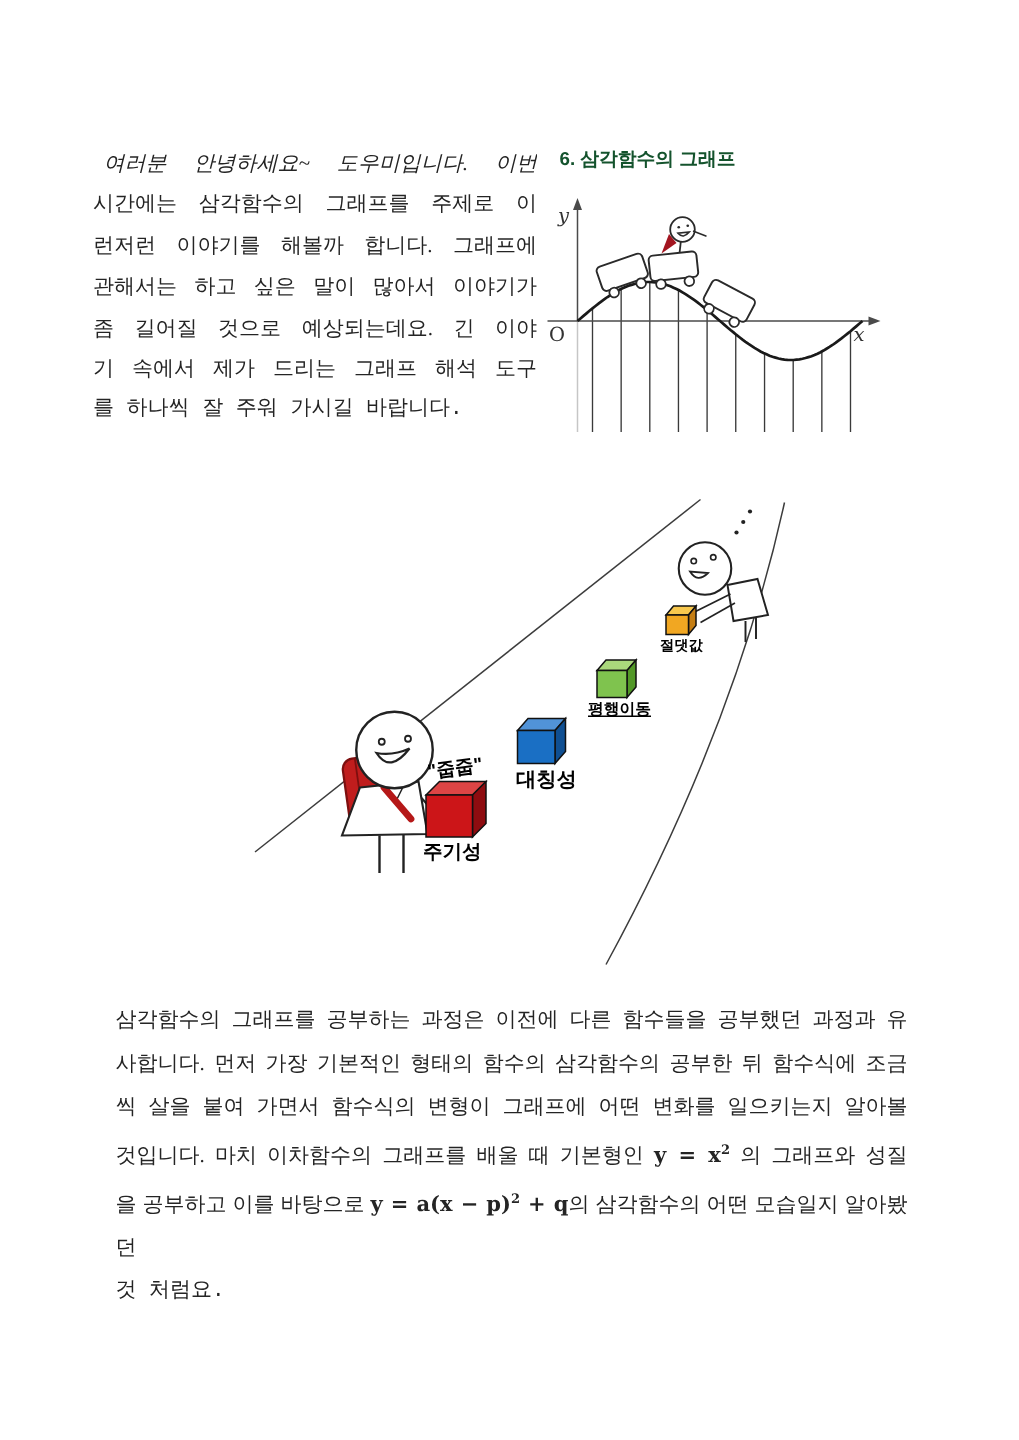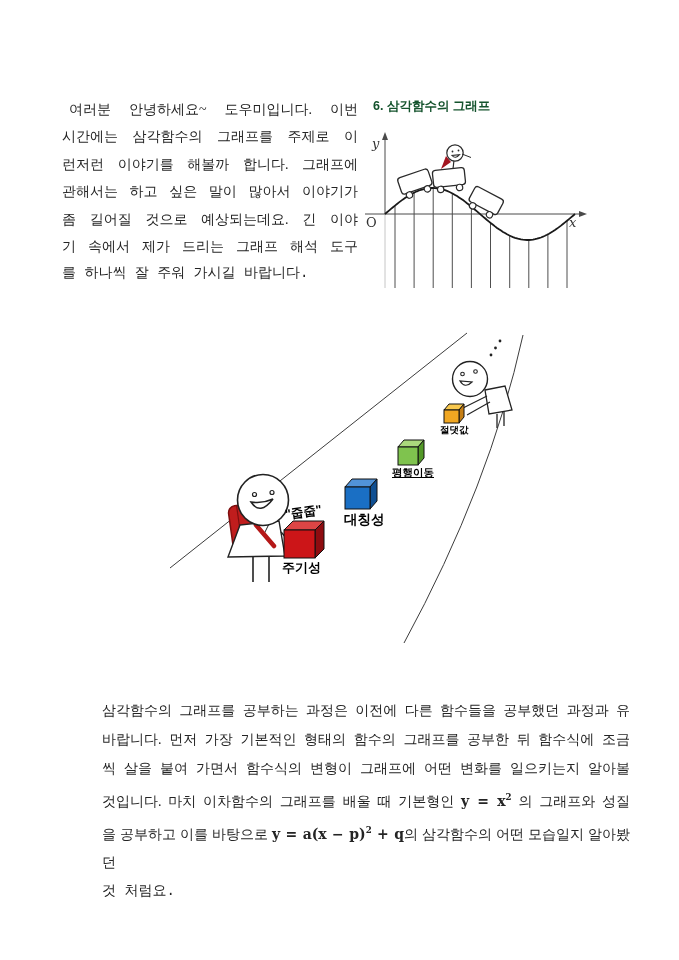--- a/index.html
+++ b/index.html
@@ -4,22 +4,22 @@
 <style>
   html,body{margin:0;padding:0;background:#e8e8e8;}
   .page{position:relative;width:679px;height:960px;background:#ffffff;overflow:hidden;
         font-family:"Liberation Serif","DejaVu Serif",serif;color:#242424;margin:0 auto;}
 
   
   .para{position:absolute;}
   .jline{text-align:justify;text-align-last:justify;overflow:hidden;}
   .jline.last{text-align-last:left;font-family:Liberation Mono, monospace;}
   .intro{left:62px;top:96px;width:296px;font-size:14px;line-height:27.4px;}
-  .intro .jline:first-child{text-indent:7px;}
-  .bodypara{left:77px;top:696px;width:528px;font-size:14px;line-height:29px;margin-left:25px;}
+  .intro .jline:first-child{text-indent:7px;font-style:italic;}
+  .bodypara{left:77px;top:666px;width:528px;font-size:14px;line-height:29px;}
   .math{font-family:"DejaVu Serif","Liberation Serif",serif;font-weight:700;}
   sup.msup{font-size:0.62em;}
 
   .heading{position:absolute;left:373px;top:98px;
            font-family:"Liberation Sans","DejaVu Sans",sans-serif;
            font-weight:700;font-size:12.5px;color:#14532d;}
 
   .figure{position:absolute;}
   .graph-fig{left:363px;top:125px;width:256px;height:170px;}
   .hill-fig{left:168px;top:328px;width:372px;height:348px;}
@@ -173,20 +173,20 @@
 
     <div class="cube-label lbl-quote">"줍줍"</div>
     <div class="cube-label lbl-periodicity">주기성</div>
     <div class="cube-label lbl-symmetry">대칭성</div>
     <div class="cube-label lbl-translation">평행이동</div>
     <div class="cube-label lbl-absolute">절댓값</div>
   </div>
 
   <div class="para bodypara" id="body-paragraph">
       <div class="jline"><span>삼각함수의 그래프를 공부하는 과정은 이전에 다른 함수들을 공부했던 과정과 유</span></div>
-      <div class="jline"><span>바랍니다. 먼저 가장 기본적인 형태의 함수의 그래프를 공부한 뒤 함수식에 조금</span></div>
+      <div class="jline"><span>사합니다. 먼저 가장 기본적인 형태의 함수의 삼각함수의 공부한 뒤 함수식에 조금</span></div>
       <div class="jline"><span>씩 살을 붙여 가면서 함수식의 변형이 그래프에 어떤 변화를 일으키는지 알아볼</span></div>
       <div class="jline"><span>것입니다. 마치 이차함수의 그래프를 배울 때 기본형인 </span><span class="math">y = x</span><sup class="math msup">2</sup><span> 의 그래프와 성질</span></div>
       <div class="jline"><span>을 공부하고 이를 바탕으로 </span><span class="math">y = a(x − p)</span><sup class="math msup">2</sup><span class="math"> + q</span><span>의 삼각함수의 어떤 모습일지 알아봤던</span></div>
       <div class="jline last"><span>것 처럼요.</span></div>
     </div>
 
 </div>
 
 </body></html>

